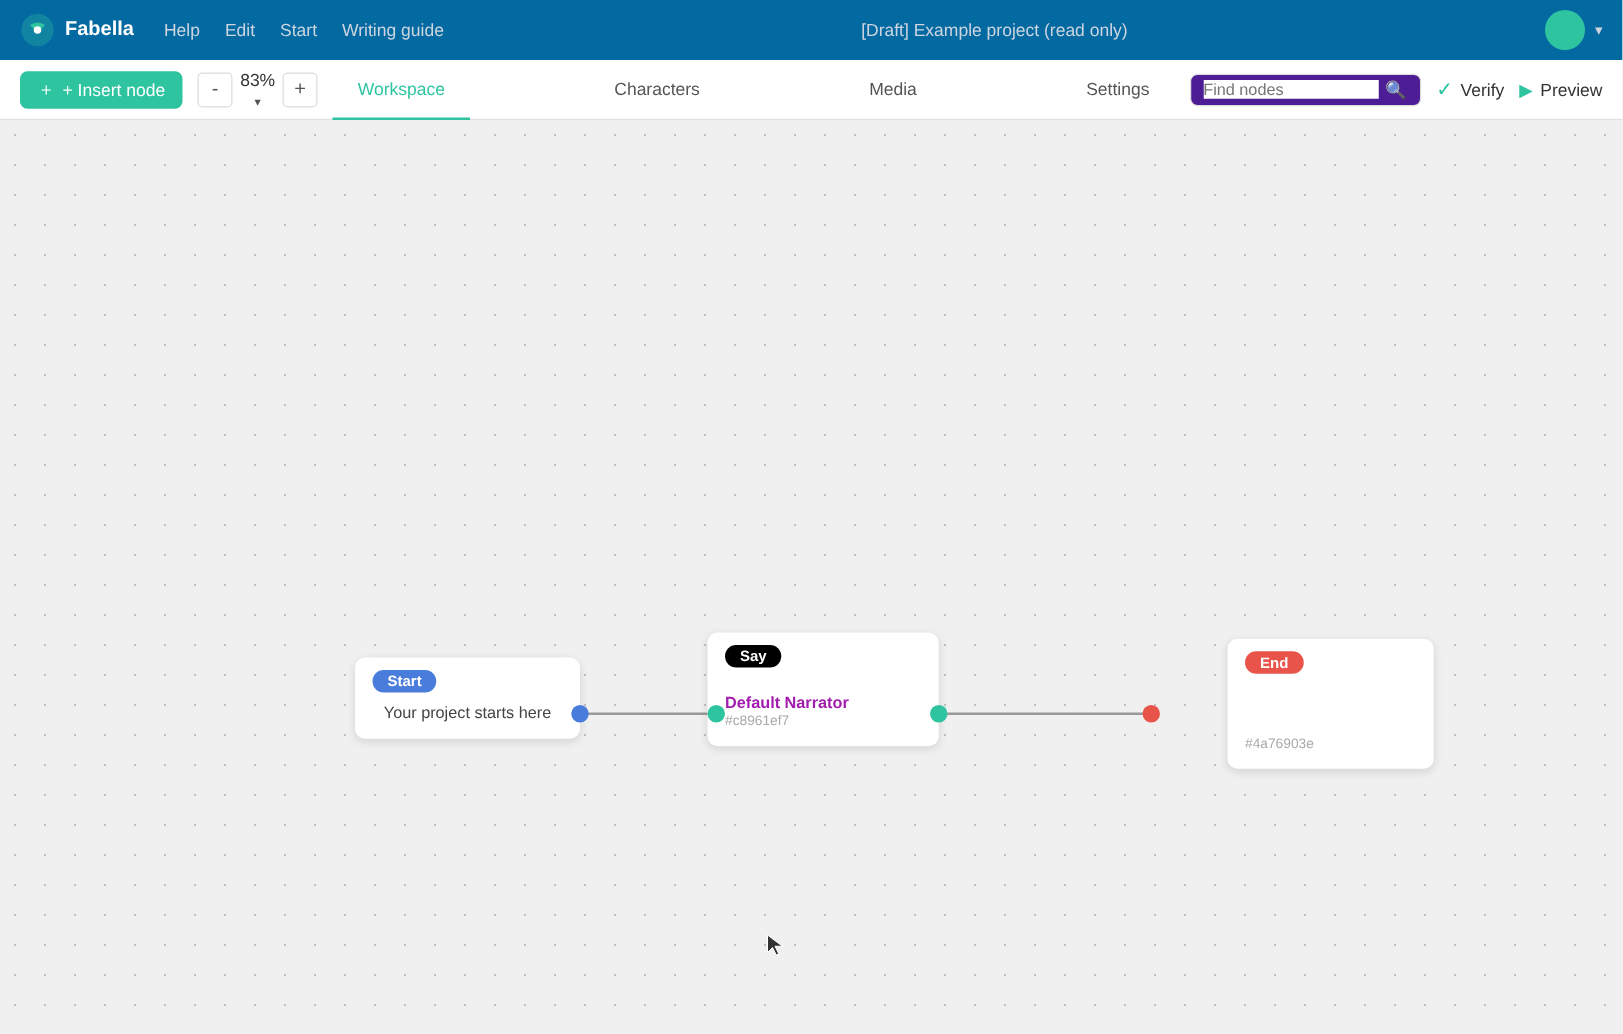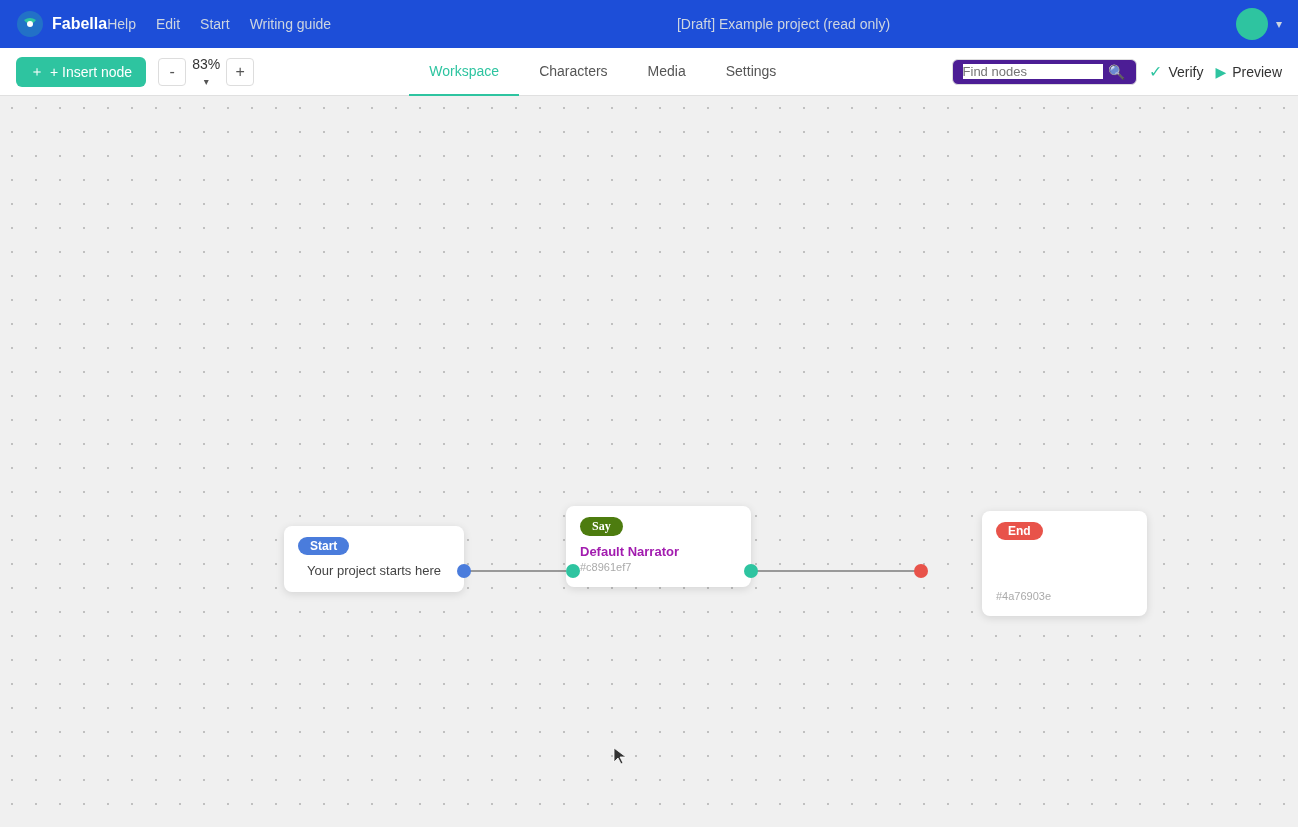--- a/index.html
+++ b/index.html
@@ -2,23 +2,24 @@
 <html><head>
   <meta charset="utf-8">
   <style>
     * { box-sizing: border-box; margin: 0; padding: 0; }
     body { font-family: -apple-system, BlinkMacSystemFont, 'Segoe UI', sans-serif; background: #f0f0f0; overflow: hidden; }
 
     
     .navbar {
       display: flex;
       align-items: center;
-      background: #1d4ed8;
+      background: #0369a1;
       height: 48px;
       padding: 0 16px;
+      gap: 24px;
       color: #fff;
       position: relative;
       z-index: 100;
     }
     .logo-area {
       display: flex;
       align-items: center;
       gap: 8px;
       color: #fff;
       font-weight: 600;
@@ -112,21 +113,21 @@
       color: #333;
       cursor: pointer;
       flex-direction: column;
     }
     .zoom-caret { font-size: 10px; color: #555; }
 
     
     .tabs {
       display: flex;
       flex: 1;
-      justify-content: center;
+      justify-content: space-between;
       gap: 0;
     }
     .tab {
       padding: 0 20px;
       height: 48px;
       display: flex;
       align-items: center;
       font-size: 14px;
       color: #555;
       cursor: pointer;
@@ -231,28 +232,27 @@
 
     
     .say-node {
       left: 566px;
       top: 410px;
       width: 185px;
       padding: 10px 14px 14px;
     }
     .say-badge {
       display: inline-block;
-      background: #4d7c0f;
+      background: #000000;
       color: #fff;
       border-radius: 12px;
       padding: 2px 12px;
       font-size: 12px;
       font-weight: 600;
-      margin-bottom: 8px;
-      font-family: Liberation Serif, serif;
+      margin-bottom: 20px;
     }
     .narrator-name {
       color: #a21caf;
       font-size: 13px;
       font-weight: 600;
       margin-bottom: 2px;
     }
     .narrator-text {
       font-size: 13px;
       color: #444;

